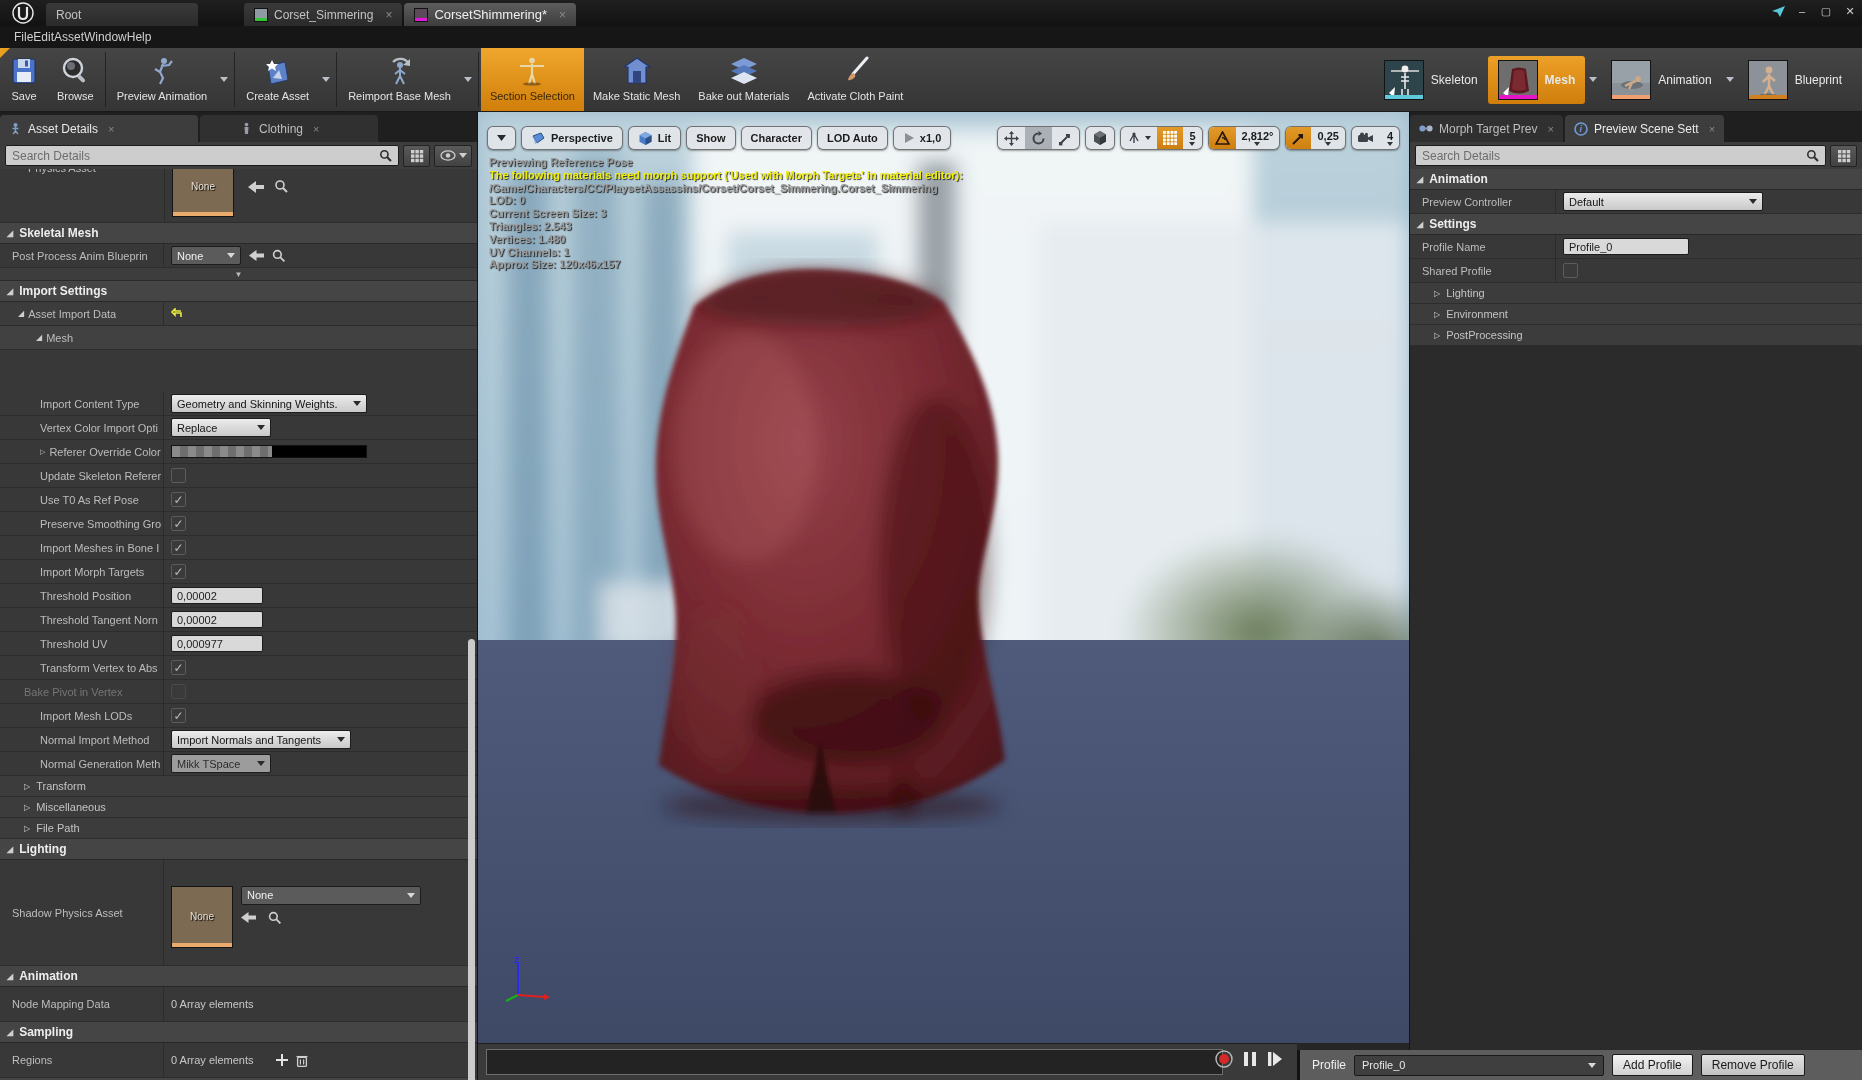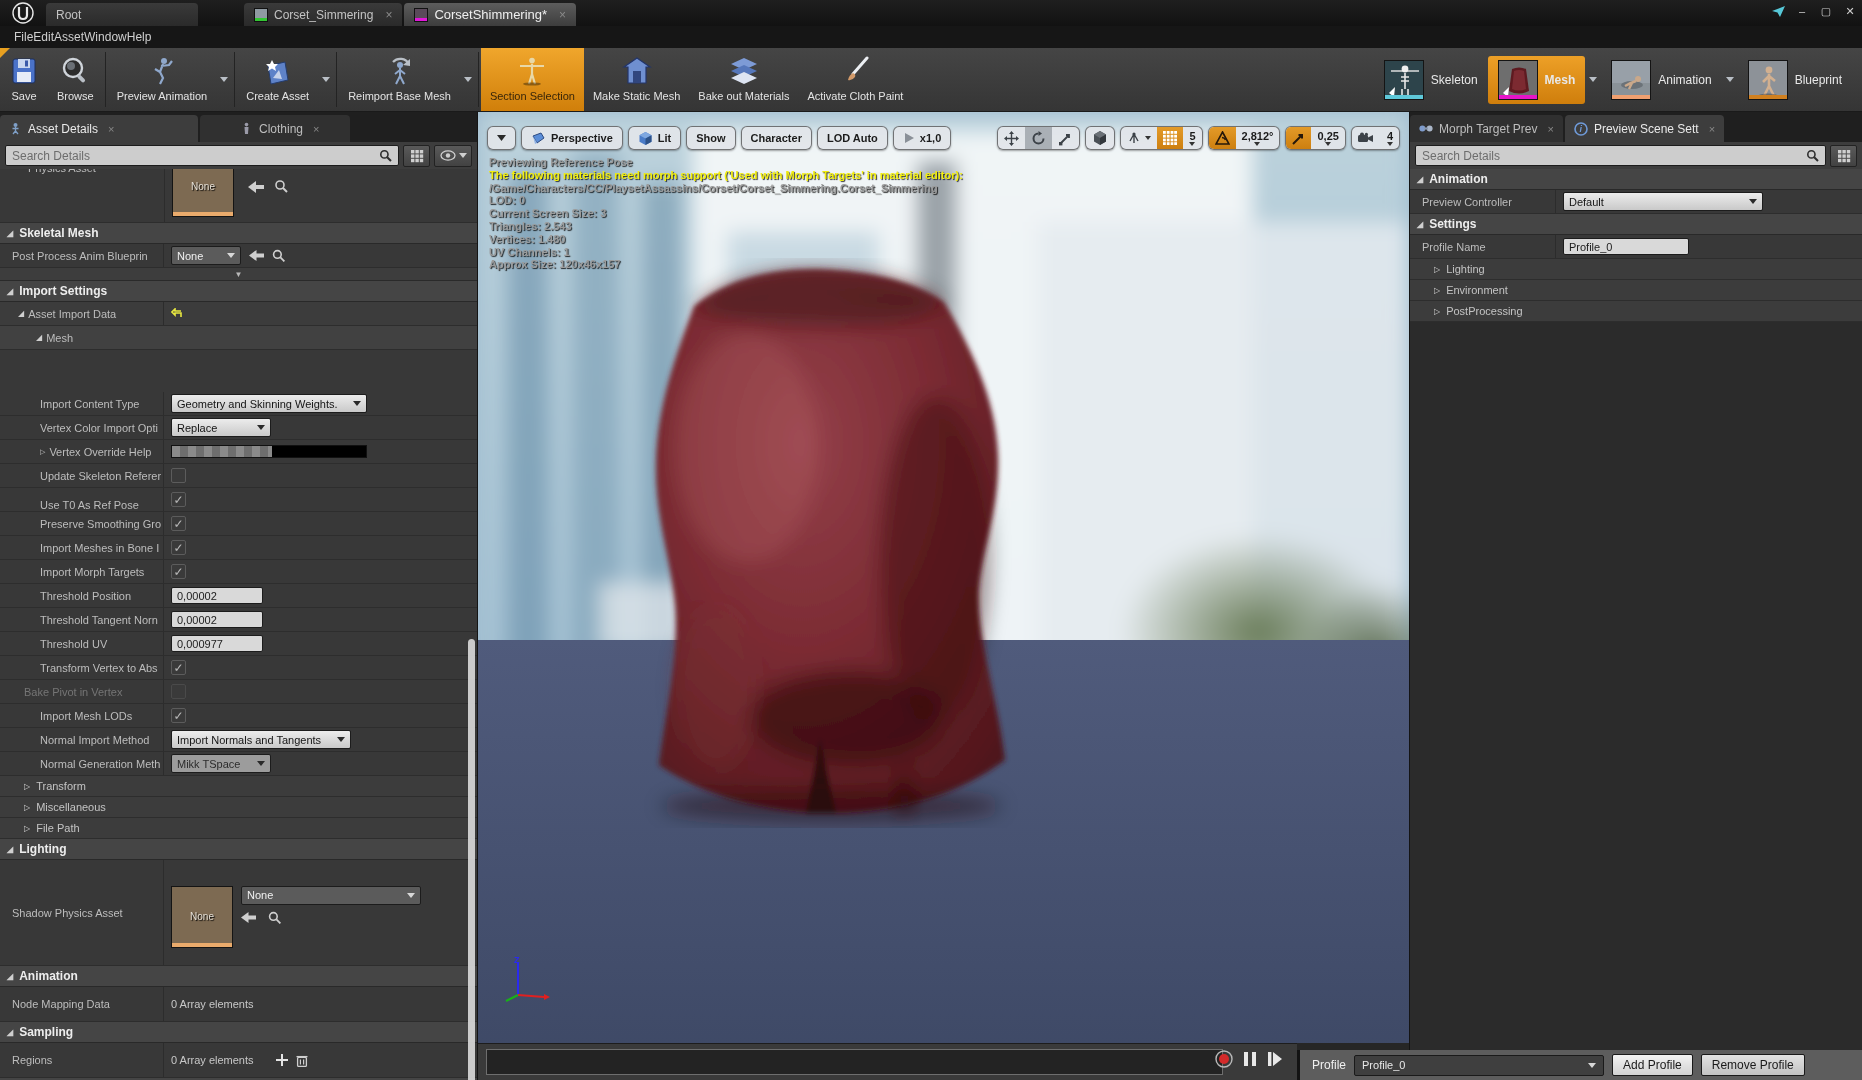--- a/index.html
+++ b/index.html
@@ -297,21 +297,21 @@
   <div id="left">
     <div class="ptabs">
       <div class="ptab active" style="width:198px;">
         <svg width="13" height="13" viewBox="0 0 13 13">
             <circle cx="6.5" cy="3" r="2" fill="#7fa0c8"></circle>
             <path d="M6.5 5 L6.5 9 M3.5 6.5 L9.5 6.5 M6.5 9 L4 12 M6.5 9 L9 12" stroke="#7fa0c8" stroke-width="1.3" fill="none"></path>
           </svg>
         <span style="font-size:12px;">Asset Details</span>
         <span class="tx">×</span>
       </div>
-      <div class="ptab" style="width:150px;padding-left:40px;">
+      <div class="ptab" style="width:178px;padding-left:40px;">
         <svg width="13" height="13" viewBox="0 0 13 13">
             <circle cx="6.5" cy="2.6" r="1.8" fill="#9a9aa8"></circle>
             <path d="M4.5 5 L8.5 5 L8 12 L5 12 Z" fill="#9a9aa8"></path>
           </svg>
         <span style="font-size:12px;">Clothing</span>
         <span class="tx">×</span>
       </div>
     </div>
     <div class="searchrow">
       <div class="searchfield">
@@ -433,39 +433,39 @@
             <div class="pval">
               <div class="dd light" style="width: 100px;">
                 <span class="val">Replace</span>
                 <span class="cvt"></span>
               </div>
             </div>
           </div>
           <div class="prow" style="height: 24px;">
             <div class="plabel" style="padding-left: 40px;">
               <span class="tri" style="font-size: 7px;">▷</span>
-              <span>Vertex Override Help</span>
+              <span>Referer Override Color</span>
             </div>
             <div class="pval">
               <div style="width: 196px; height: 13px; border: 1px solid rgb(17, 17, 17); display: flex;">
                 <div style="width: 100px; height: 100%; background: repeating-linear-gradient(90deg, rgb(138, 138, 138) 0px, rgb(138, 138, 138) 8px, rgb(110, 110, 110) 8px, rgb(110, 110, 110) 16px);"></div>
                 <div style="flex: 1 1 0%; background: rgb(0, 0, 0);"></div>
               </div>
             </div>
           </div>
           <div class="prow" style="height: 24px;">
             <div class="plabel" style="padding-left: 40px;">
               <span>Update Skeleton Referer</span>
             </div>
             <div class="pval">
               <div class="cb"></div>
             </div>
           </div>
           <div class="prow" style="height: 24px;">
-            <div class="plabel" style="padding-left: 40px; align-items: flex-end;">
+            <div class="plabel" style="padding-left: 40px;">
               <span>Use T0 As Ref Pose</span>
             </div>
             <div class="pval">
               <div class="cb">✓</div>
             </div>
           </div>
           <div class="prow" style="height: 24px;">
             <div class="plabel" style="padding-left: 40px;">
               <span>Preserve Smoothing Gro</span>
             </div>
@@ -962,20 +962,28 @@
         <div class="prow" style="height: 24px;">
           <div class="plabel" style="padding-left: 12px;">
             <span>Profile Name</span>
           </div>
           <div class="pval">
             <div class="tinput" style="width: 126px;">
               <span>Profile_0</span>
             </div>
           </div>
         </div>
+        <div class="prow" style="height: 24px;">
+          <div class="plabel" style="padding-left: 12px;">
+            <span>Shared Profile</span>
+          </div>
+          <div class="pval">
+            <div class="cb"></div>
+          </div>
+        </div>
         <div class="pcollapsed" style="padding-left: 24px;">
           <span class="tri">▷</span>
           <span>Lighting</span>
         </div>
         <div class="pcollapsed" style="padding-left: 24px;">
           <span class="tri">▷</span>
           <span>Environment</span>
         </div>
         <div class="pcollapsed" style="padding-left: 24px;">
           <span class="tri">▷</span>

